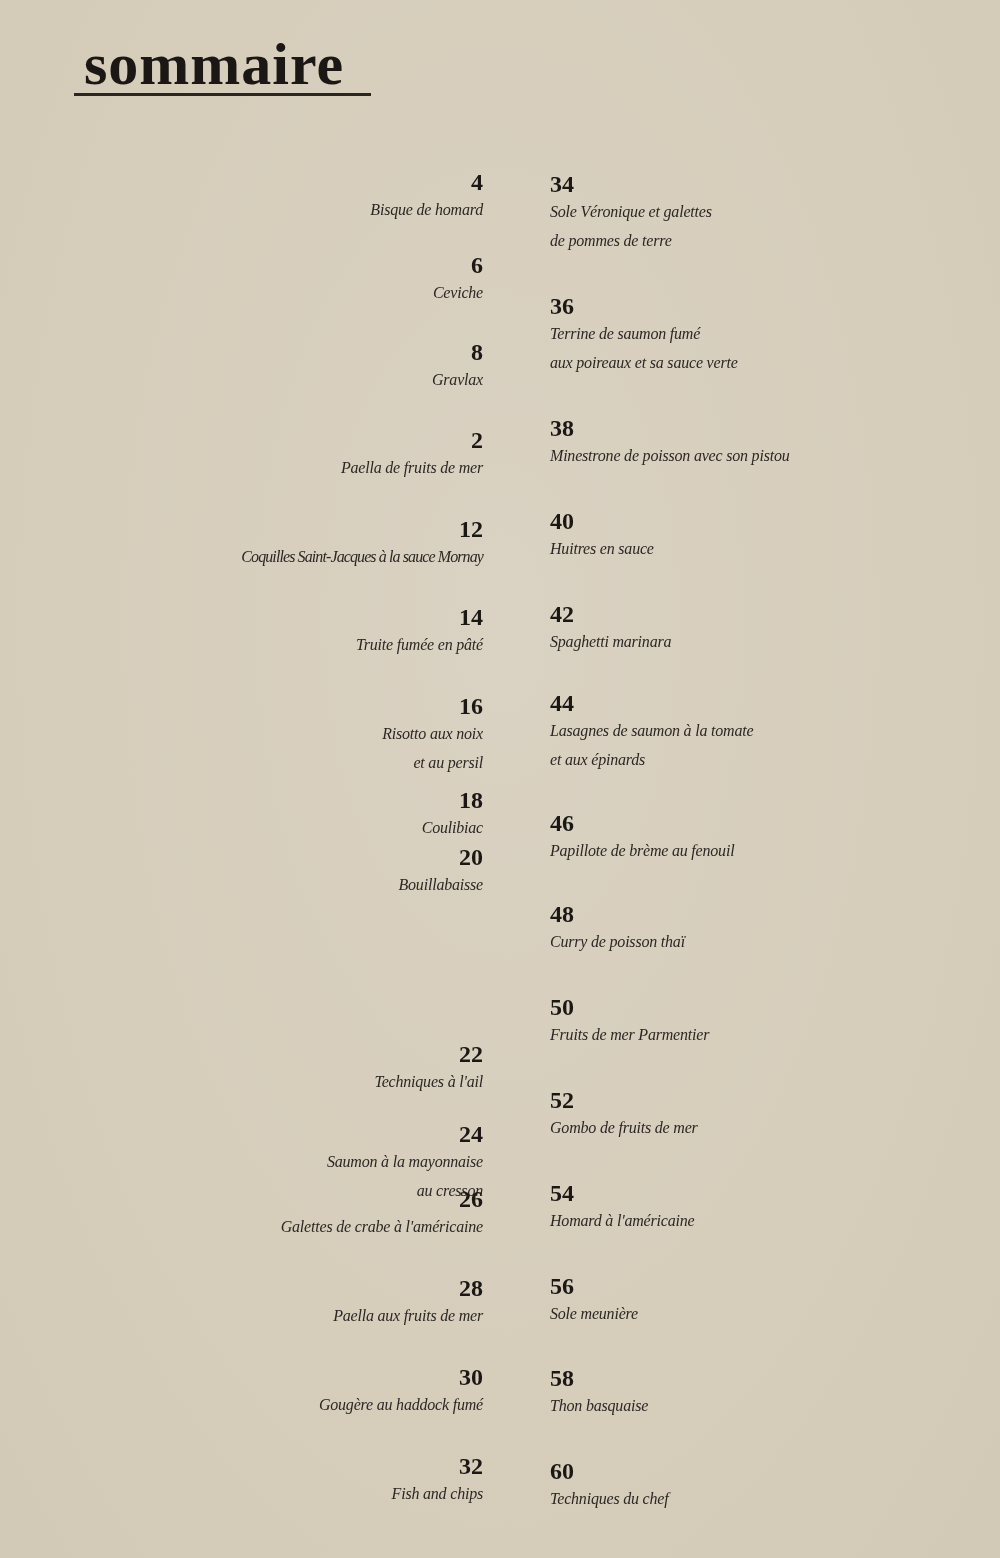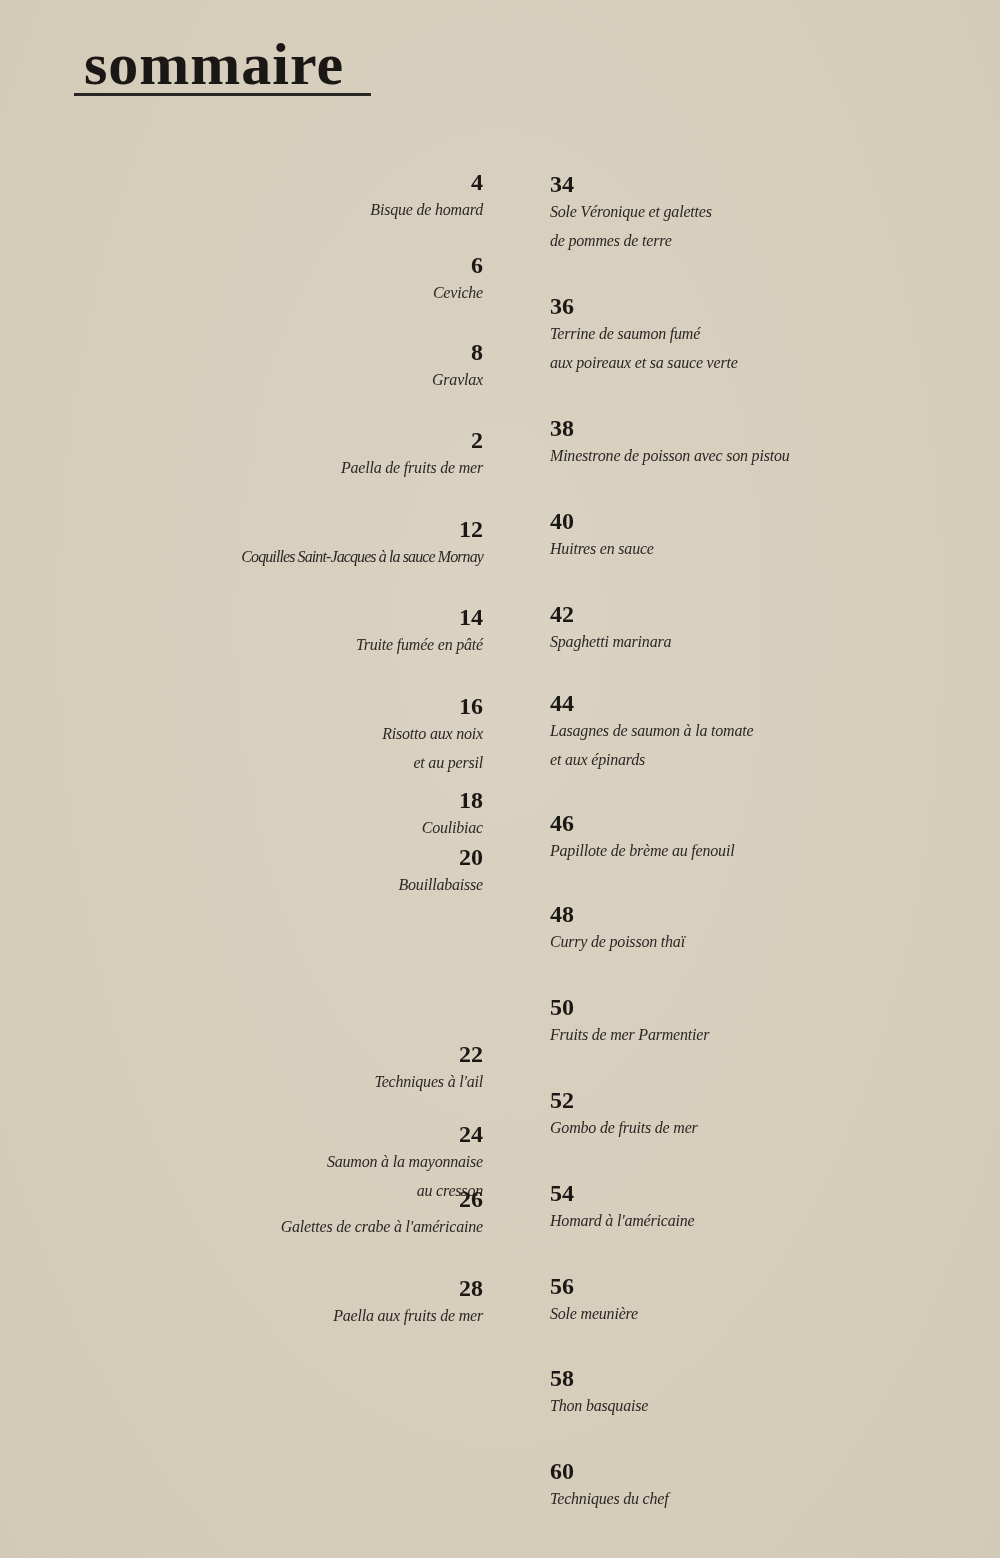--- a/index.html
+++ b/index.html
@@ -122,20 +122,28 @@
     <span class="label">au cresson</span>
   </div>
   <div class="entry left" style="top:1187px">
     <span class="num">26</span>
     <span class="label">Galettes de crabe à l'américaine</span>
   </div>
   <div class="entry left" style="top:1276px">
     <span class="num">28</span>
     <span class="label">Paella aux fruits de mer</span>
   </div>
+  <div class="entry left" style="top:1365px">
+    <span class="num">30</span>
+    <span class="label">Gougère au haddock fumé</span>
+  </div>
+  <div class="entry left" style="top:1454px">
+    <span class="num">32</span>
+    <span class="label">Fish and chips</span>
+  </div>
 
   <div class="entry right" style="top:172px">
     <span class="num">34</span>
     <span class="label">Sole Véronique et galettes</span>
     <span class="label">de pommes de terre</span>
   </div>
   <div class="entry right" style="top:294px">
     <span class="num">36</span>
     <span class="label">Terrine de saumon fumé</span>
     <span class="label">aux poireaux et sa sauce verte</span>

